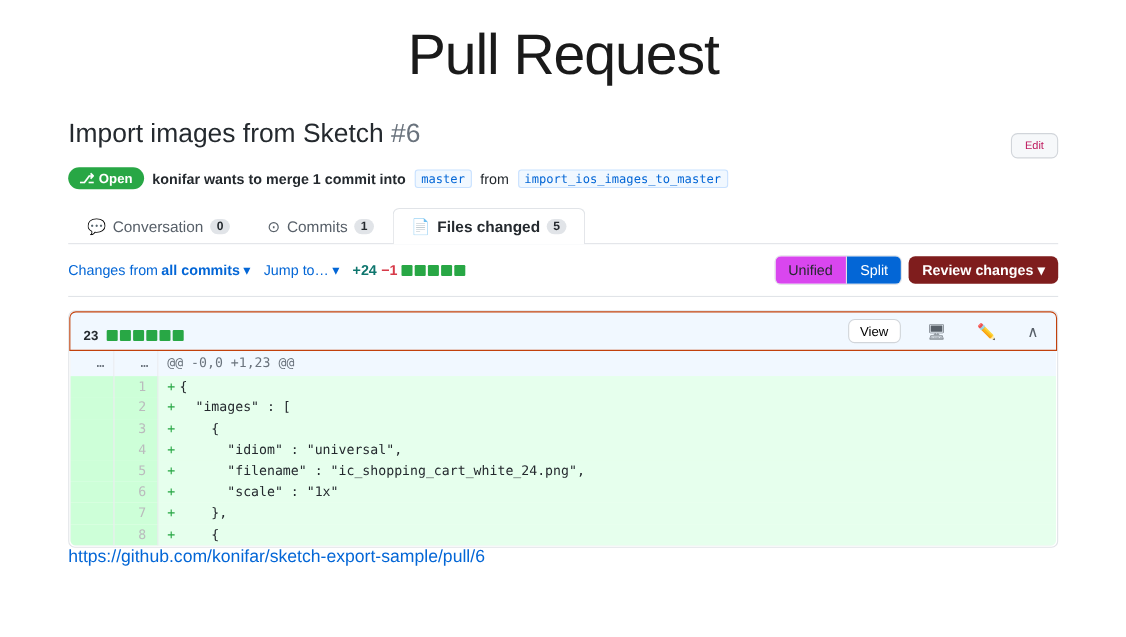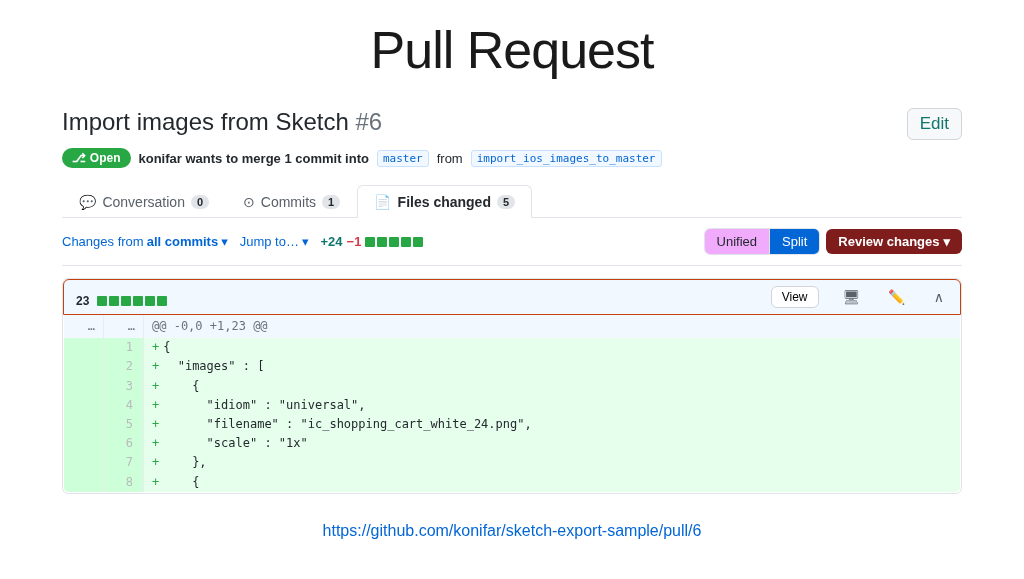--- a/index.html
+++ b/index.html
@@ -34,26 +34,27 @@
       font-weight: 400;
       color: #24292e;
     }
     .pr-title .pr-number {
       color: #6a737d;
       font-weight: 400;
     }
     .edit-button {
       border: 1px solid #d1d5da;
       background: #f6f8fa;
-      color: #0f766e;
+      color: #be185d;
       padding: 5px 12px;
       border-radius: 6px;
       cursor: pointer;
-      font-size: 17px;
+      font-size: 10px;
       white-space: nowrap;
+      margin-top: 13px;
     }
     .pr-meta {
       display: flex;
       align-items: center;
       gap: 8px;
       margin-bottom: 16px;
       flex-wrap: wrap;
     }
     .badge-open {
       background: #28a745;
@@ -162,21 +163,21 @@
     .view-toggle {
       display: flex;
       border: 1px solid #e1e4e8;
       border-radius: 6px;
       overflow: hidden;
     }
     .view-btn {
       padding: 5px 12px;
       font-size: 13px;
       cursor: pointer;
-      background: #f0abfc;
+      background: #d946ef;
       border: none;
       color: #24292e;
     }
     .view-btn.active {
       background: #0366d6;
       color: #fff;
     }
     .view-btn:first-child { border-right: 1px solid #e1e4e8; }
     .review-btn {
       background: #7f1d1d;
@@ -268,22 +269,20 @@
       padding: 0 8px;
       white-space: pre;
       color: #24292e;
     }
     .add-line { background: #e6ffed; }
     .add-line .line-code { background: #e6ffed; }
     .add-line .line-plus { color: #28a745; margin-right: 4px; }
     .add-line .line-num { background: #cdffd8; }
 
     .footnote-link {
-      text-align: center;
-      margin-top: 28px;
       font-size: 16px;
     }
     .footnote-link a {
       color: #0366d6;
       text-decoration: none;
     }
 
     .pr-section {
       border: 1px solid #e1e4e8;
       border-radius: 6px;

